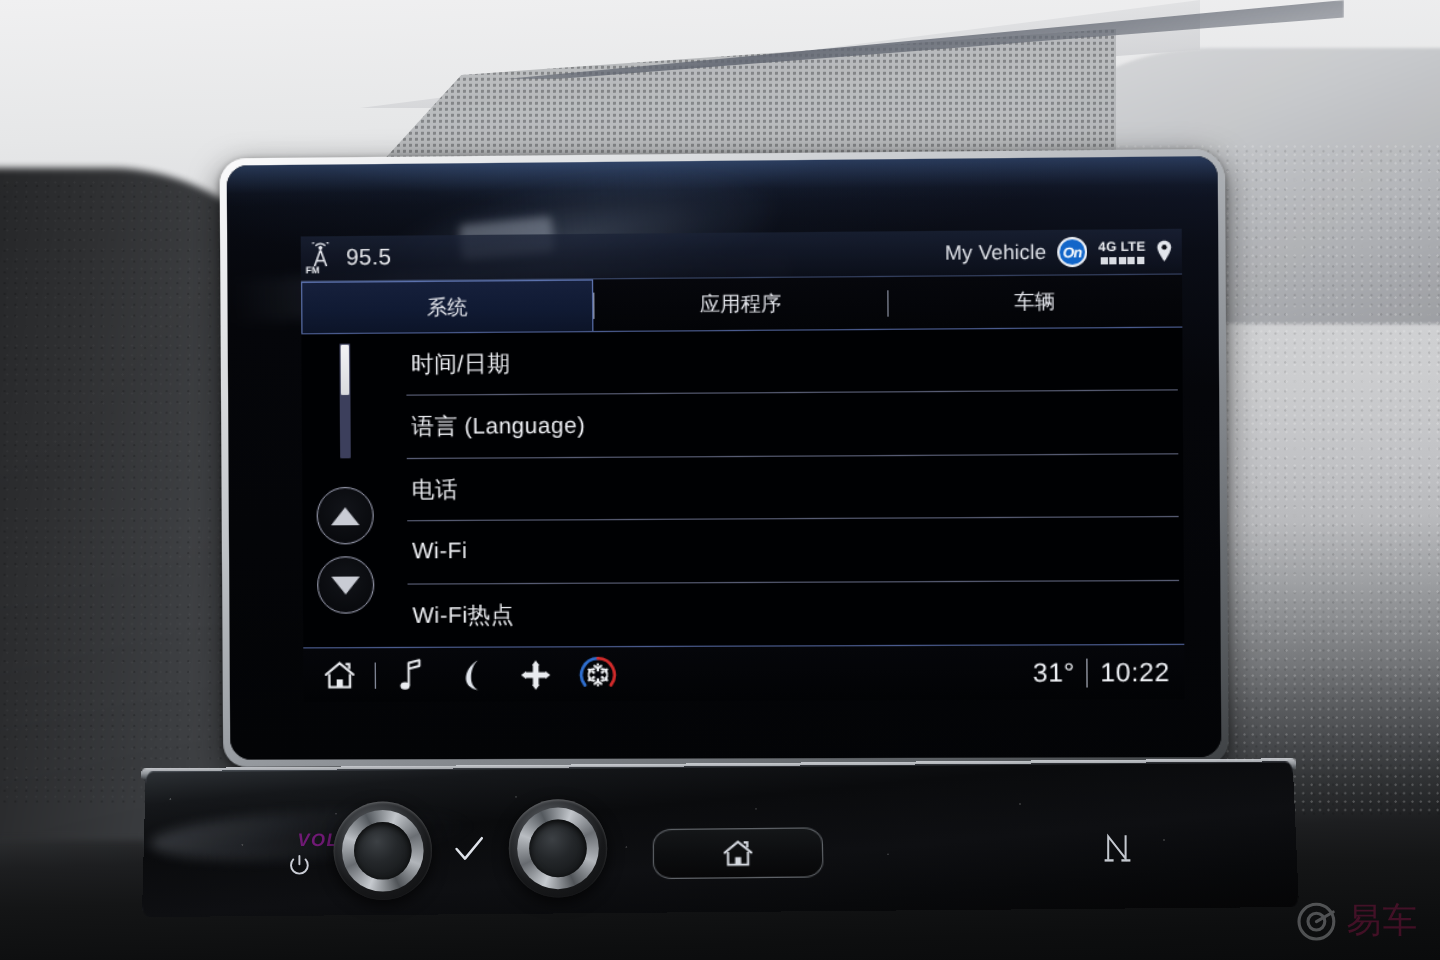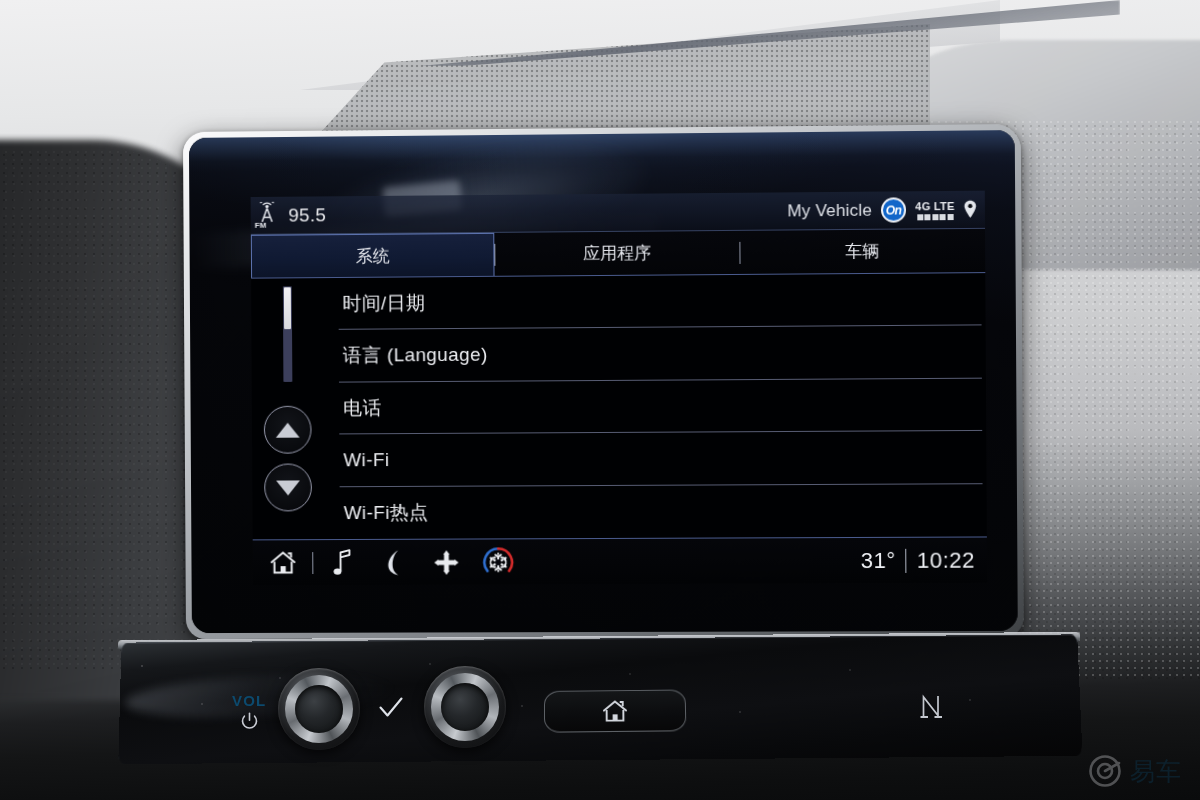--- a/index.html
+++ b/index.html
@@ -333,23 +333,24 @@
     left: 125px; top: 676px;
     width: 270px; height: 40px;
     background: linear-gradient(110deg, rgba(215,225,240,.20) 0%, rgba(160,175,200,.07) 50%, rgba(0,0,0,0) 100%);
     filter: blur(5px);
     border-radius: 50%;
     transform: rotate(-3deg);
   }
 
   .vol-label {
     position: absolute;
-    left: 232px; top: 692px;
-    font-size: 15px; font-weight: bold; color: #0c4a6e;
+    left: 248px; top: 692px;
+    font-size: 15px; font-weight: bold; color: #701a75;
     letter-spacing: 1.2px;
+    font-style: italic;
   }
   .power-ico {
     position: absolute;
     left: 240px; top: 712px;
     width: 19px; height: 19px;
   }
 
   .knob {
     position: absolute;
     width: 82px; height: 82px;
@@ -403,21 +404,21 @@
 
   
   .watermark {
     position: absolute;
     right: 18px; bottom: 12px;
     display: flex; align-items: center; gap: 8px;
     opacity: .30;
   }
   .wm-ring { width: 34px; height: 34px; }
   .wm-text {
-    font-size: 25px; color: #0c4a6e; letter-spacing: 1px;
+    font-size: 29px; color: #be185d; letter-spacing: 1px;
     font-family: "DejaVu Sans", sans-serif;
   }
 
   
   .specks {
     position: absolute;
     left: 130px; top: 646px;
     width: 940px; height: 100px;
     background-image:
       radial-gradient(circle at 12px 20px, rgba(255,255,255,.22) 0.6px, transparent 1px),

